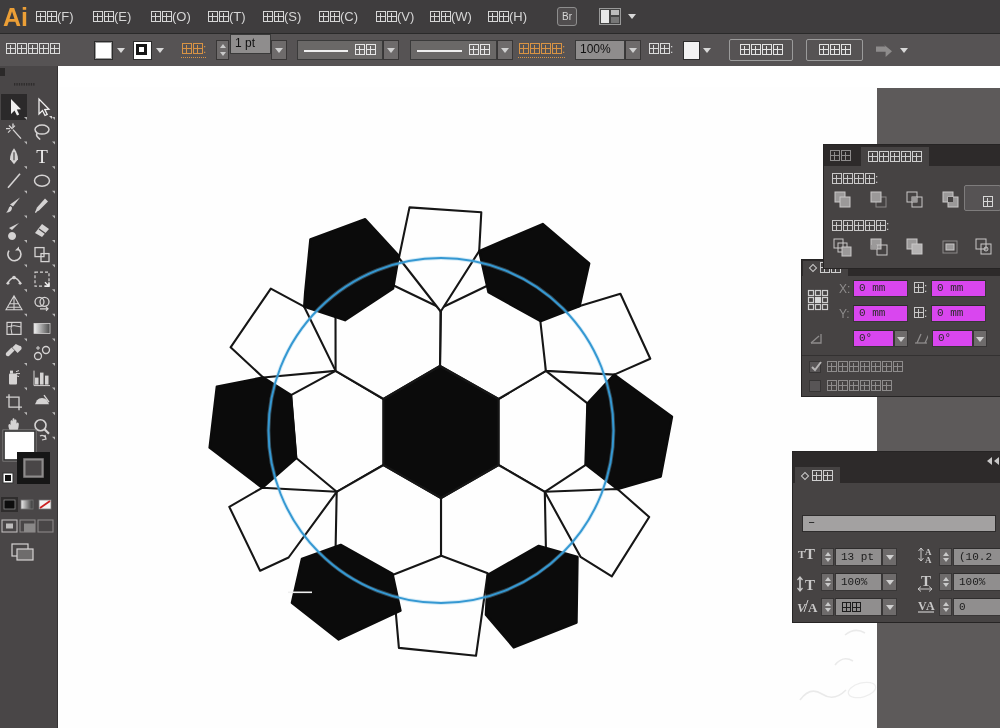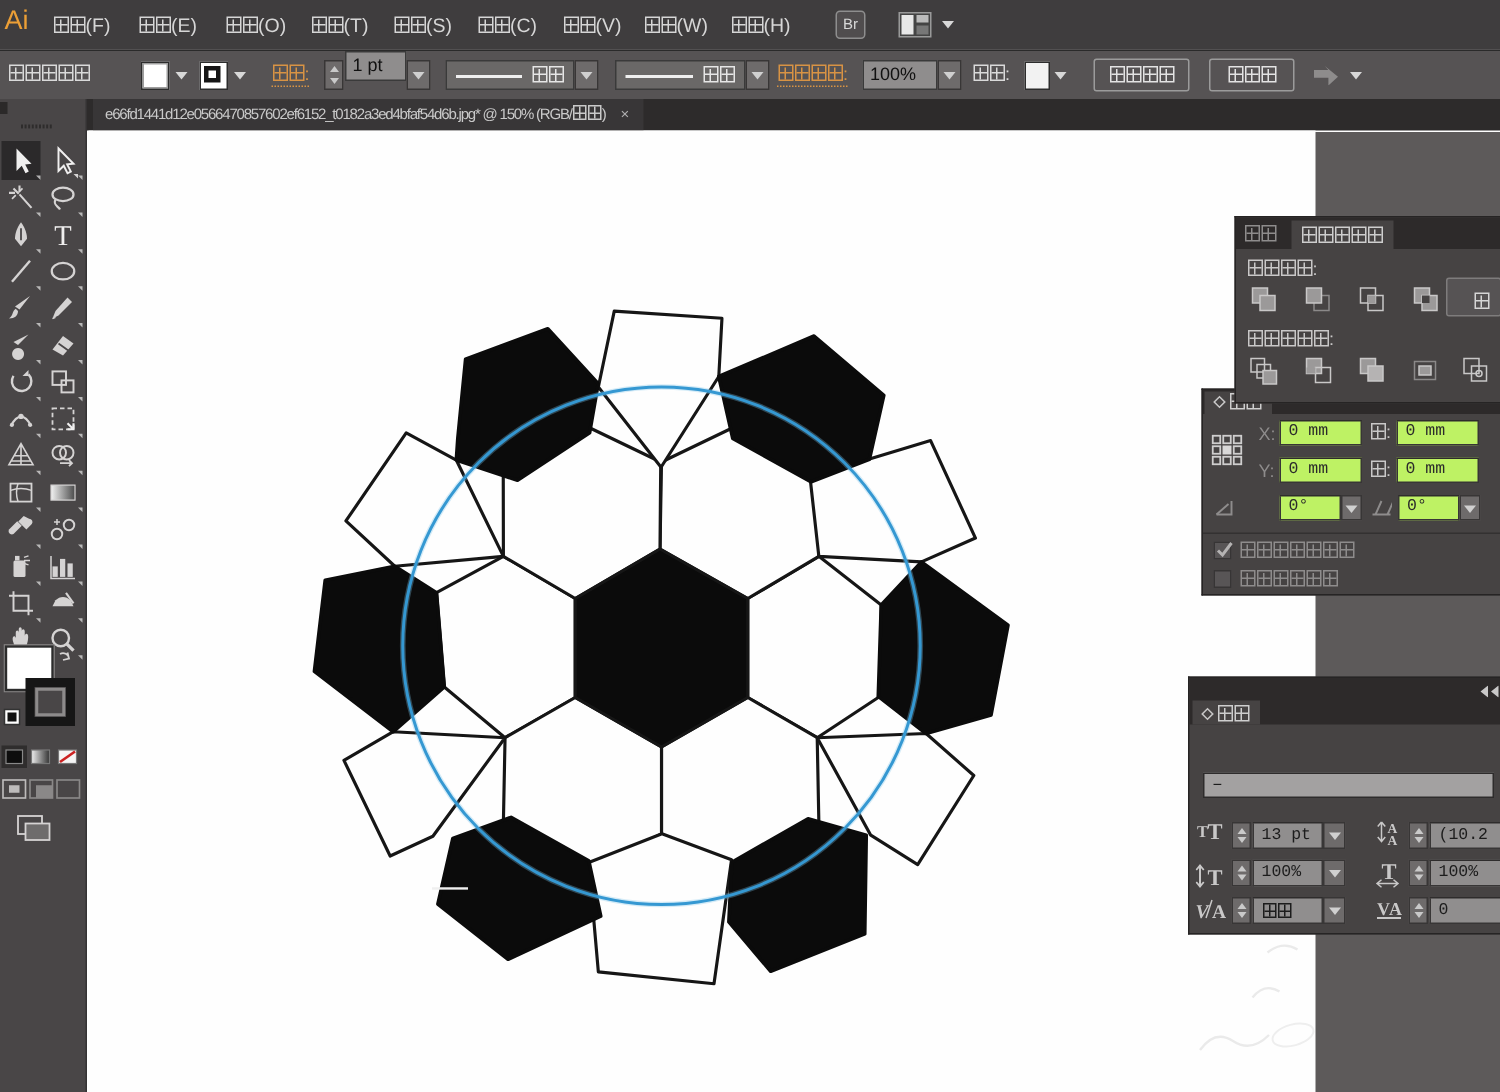--- a/index.html
+++ b/index.html
@@ -8,21 +8,21 @@
 .abs{position:absolute;}
 
 .g{display:inline-block;width:10px;height:11px;border:1px solid;
 background:linear-gradient(currentColor,currentColor) center/8px 1px no-repeat,
 linear-gradient(currentColor,currentColor) center/1px 8px no-repeat;
 vertical-align:-1px;margin:0 0.5px;}
 .g.s{width:9px;height:10px;}
 
 #menubar{left:0;top:0;width:1000px;height:33px;background:#3f3d3e;color:#d6d6d6;font-size:13px;}
 .mitem{position:absolute;top:9px;white-space:nowrap;color:#d6d6d6;}
-#ailogo{position:absolute;left:3px;top:3px;color:#ec9f36;font-weight:normal;font-size:18px;}
+#ailogo{position:absolute;left:3px;top:3px;color:#ec9f36;font-weight:bold;font-size:25px;}
 
 #ctrlbar{left:0;top:33px;width:1000px;height:33px;background:#565354;border-top:1px solid #2a2a2a;color:#dadada;font-size:12px;}
 .cb{position:absolute;top:8px;white-space:nowrap;}
 .orange{color:#d89344;border-bottom:1px dotted #d89344;padding-bottom:1px;}
 .fieldL{background:#8f8d8d;border:1px solid #3a3a3a;color:#111;font-size:12px;line-height:17px;padding:0 4px;}
 .arr{width:0;height:0;border-left:4px solid transparent;border-right:4px solid transparent;border-top:5px solid #d8d8d8;display:inline-block;}
 .btn{border:1px solid #9b9b9b;border-radius:2px;color:#e3e3e3;text-align:center;font-size:12px;}
 
 #tabbar{left:58px;top:66px;width:942px;height:21px;background:#2d2b2b;color:#c9c9c9;font-size:12px;}
 #doctab{position:absolute;left:4px;top:0;height:21px;background:#383637;padding:4px 10px 0 8px;color:#c9c9c9;white-space:nowrap;font-size:10px;letter-spacing:-0.8px;}
@@ -31,21 +31,21 @@
 
 #canvas{left:59px;top:87px;width:818px;height:641px;background:#fefefe;}
 
 #dock{left:877px;top:88px;width:123px;height:640px;background:#5d5a5a;}
 
 .panel{position:absolute;background:#464343;border:1px solid #262424;border-right:none;}
 .phead{position:absolute;left:0;top:0;width:100%;background:#2d2a2a;}
 .ptab{position:absolute;background:#464343;color:#cecece;font-size:12px;padding:2px 7px 0 6px;}
 .plabel{position:absolute;color:#c9c8c8;font-size:12px;white-space:nowrap;}
 .dim{color:#8e8c8c;}
-.pfield{position:absolute;background:#bef264;border:1px solid #383636;border-top-color:#2e2c2c;color:#2b2b2b;font-size:11px;padding:0 5px;font-family:"Liberation Mono",monospace;}
+.pfield{position:absolute;background:#d946ef;border:1px solid #383636;border-top-color:#2e2c2c;color:#2b2b2b;font-size:11px;padding:0 5px;font-family:"Liberation Mono",monospace;}
 .spin{position:absolute;width:13px;background:#6e6b6b;border:1px solid #383636;}
 .spin:before{content:"";position:absolute;left:3px;top:3px;width:0;height:0;border-left:3px solid transparent;border-right:3px solid transparent;border-bottom:4px solid #c9c9c9;}
 .spin:after{content:"";position:absolute;left:3px;bottom:3px;width:0;height:0;border-left:3px solid transparent;border-right:3px solid transparent;border-top:4px solid #c9c9c9;}
 .ddown{position:absolute;background:#6e6b6b;border:1px solid #383636;}
 .ddown:before{content:"";position:absolute;left:50%;top:50%;margin:-2px 0 0 -4px;border-left:4px solid transparent;border-right:4px solid transparent;border-top:5px solid #d0d0d0;}
 .dm{display:inline-block;width:6px;height:6px;border:1px solid #c9c8c8;transform:rotate(45deg);margin:0 3px 1px 1px;}
 .ckbox{position:absolute;width:12px;height:12px;background:#585556;border:1px solid #373535;}
 </style></head><body>
 <div id="root">
 <div id="menubar" class="abs">
@@ -92,23 +92,20 @@
       <span class="cb orange" style="left:518px"><i class="g"></i><i class="g"></i><i class="g"></i><i class="g"></i>:</span>
       <span class="fieldL abs" style="left:575px;top:6px;width:50px;height:20px;">100%</span>
       <span class="ddown abs" style="left:625px;top:6px;width:16px;height:20px;"></span>
       <span class="cb" style="left:648px"><i class="g"></i><i class="g"></i>:</span>
       <span class="abs" style="left:683px;top:7px;width:17px;height:19px;background:#f2f2f2;border:1px solid #2c2c2c;"></span>
       <span class="arr abs" style="left:703px;top:14px;"></span>
       <span class="btn abs" style="left:729px;top:5px;width:64px;height:22px;line-height:21px;"><i class="g"></i><i class="g"></i><i class="g"></i><i class="g"></i></span>
       <span class="btn abs" style="left:806px;top:5px;width:57px;height:22px;line-height:21px;"><i class="g"></i><i class="g"></i><i class="g"></i></span>
       <span class="abs" style="left:876px;top:10px;width:16px;height:13px;background:#8e8c8c;clip-path:polygon(0 20%,60% 20%,45% 0,100% 55%,60% 100%,60% 60%,0 60%);"></span>
       <span class="arr abs" style="left:900px;top:14px;"></span>
-    </div>
-<div id="tabbar" class="abs">
-      <span id="doctab">e66fd1441d12e0566470857602ef6152_t0182a3ed4bfaf54d6b.jpg* @ 150% (RGB/<i class="g s"></i><i class="g s"></i>)<span style="color:#b0b0b0;margin-left:10px;">×</span></span>
     </div>
     <div id="toolbar" class="abs">
 <svg width="58" height="662" viewBox="0 0 58 662">
 <rect x="0" y="2" width="5" height="8" fill="#2b2929"></rect>
 <g fill="#2e2c2c">
           <rect x="14.0" y="17" width="1.3" height="2.6"></rect>
           <rect x="16.4" y="17" width="1.3" height="2.6"></rect>
           <rect x="18.8" y="17" width="1.3" height="2.6"></rect>
           <rect x="21.2" y="17" width="1.3" height="2.6"></rect>
           <rect x="23.6" y="17" width="1.3" height="2.6"></rect>

